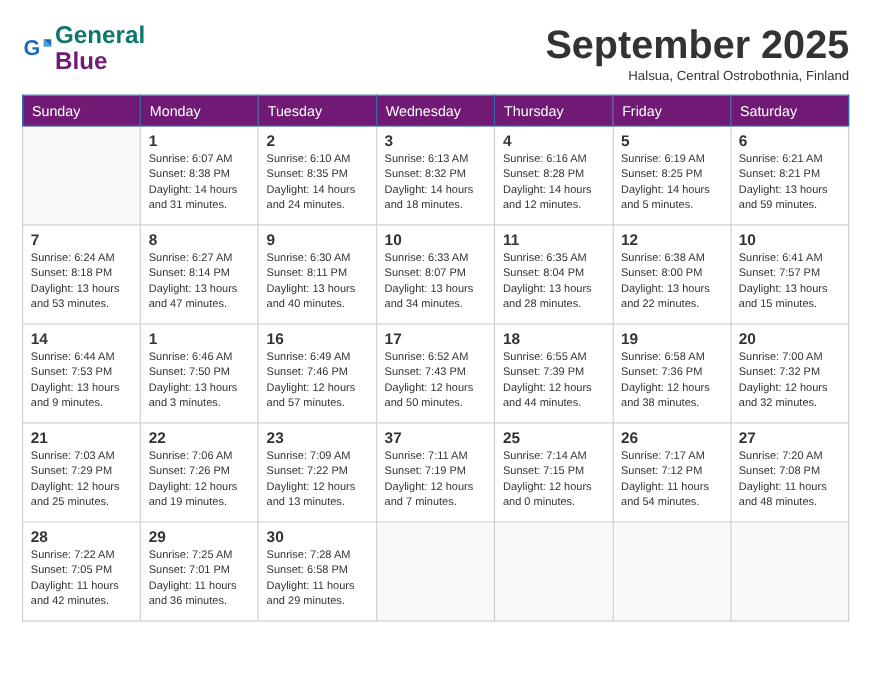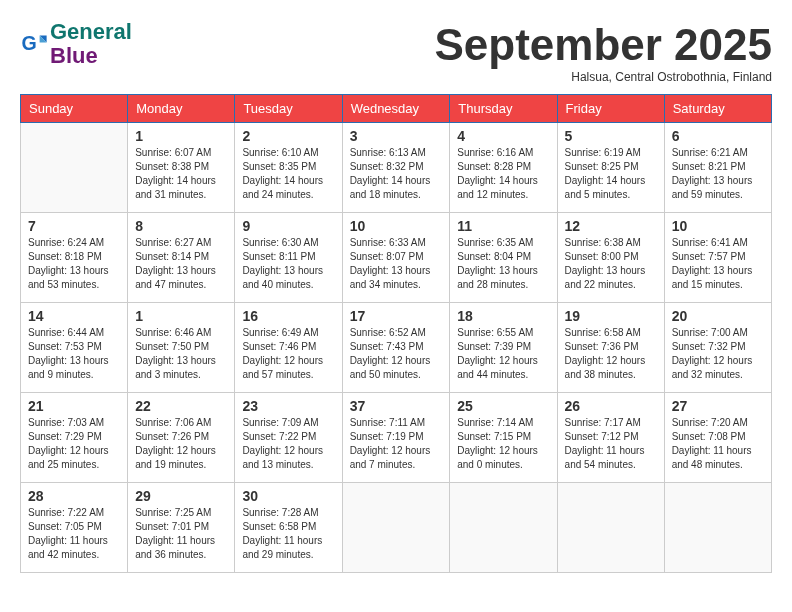--- a/index.html
+++ b/index.html
@@ -29,35 +29,35 @@
     .logo-blue { color: #701a75; }
     .logo-icon {
       width: 28px;
       height: 28px;
       margin-right: 2px;
     }
     .title-section {
       text-align: right;
     }
     .month-title {
-      font-size: 44px;
+      font-size: 36px;
       font-weight: bold;
       color: #333;
     }
     .location-title {
       font-size: 12px;
       color: #333;
     }
     .calendar {
       width: 100%;
       border-collapse: collapse;
       font-size: 11px;
     }
     .calendar th {
-      background-color: #ef4444;
+      background-color: #701a75;
       color: white;
       text-align: left;
       padding: 6px 8px;
       font-size: 13px;
       font-weight: normal;
       border: 1px solid #2b6cb0;
     }
     .calendar td {
       vertical-align: top;
       padding: 5px 7px;

